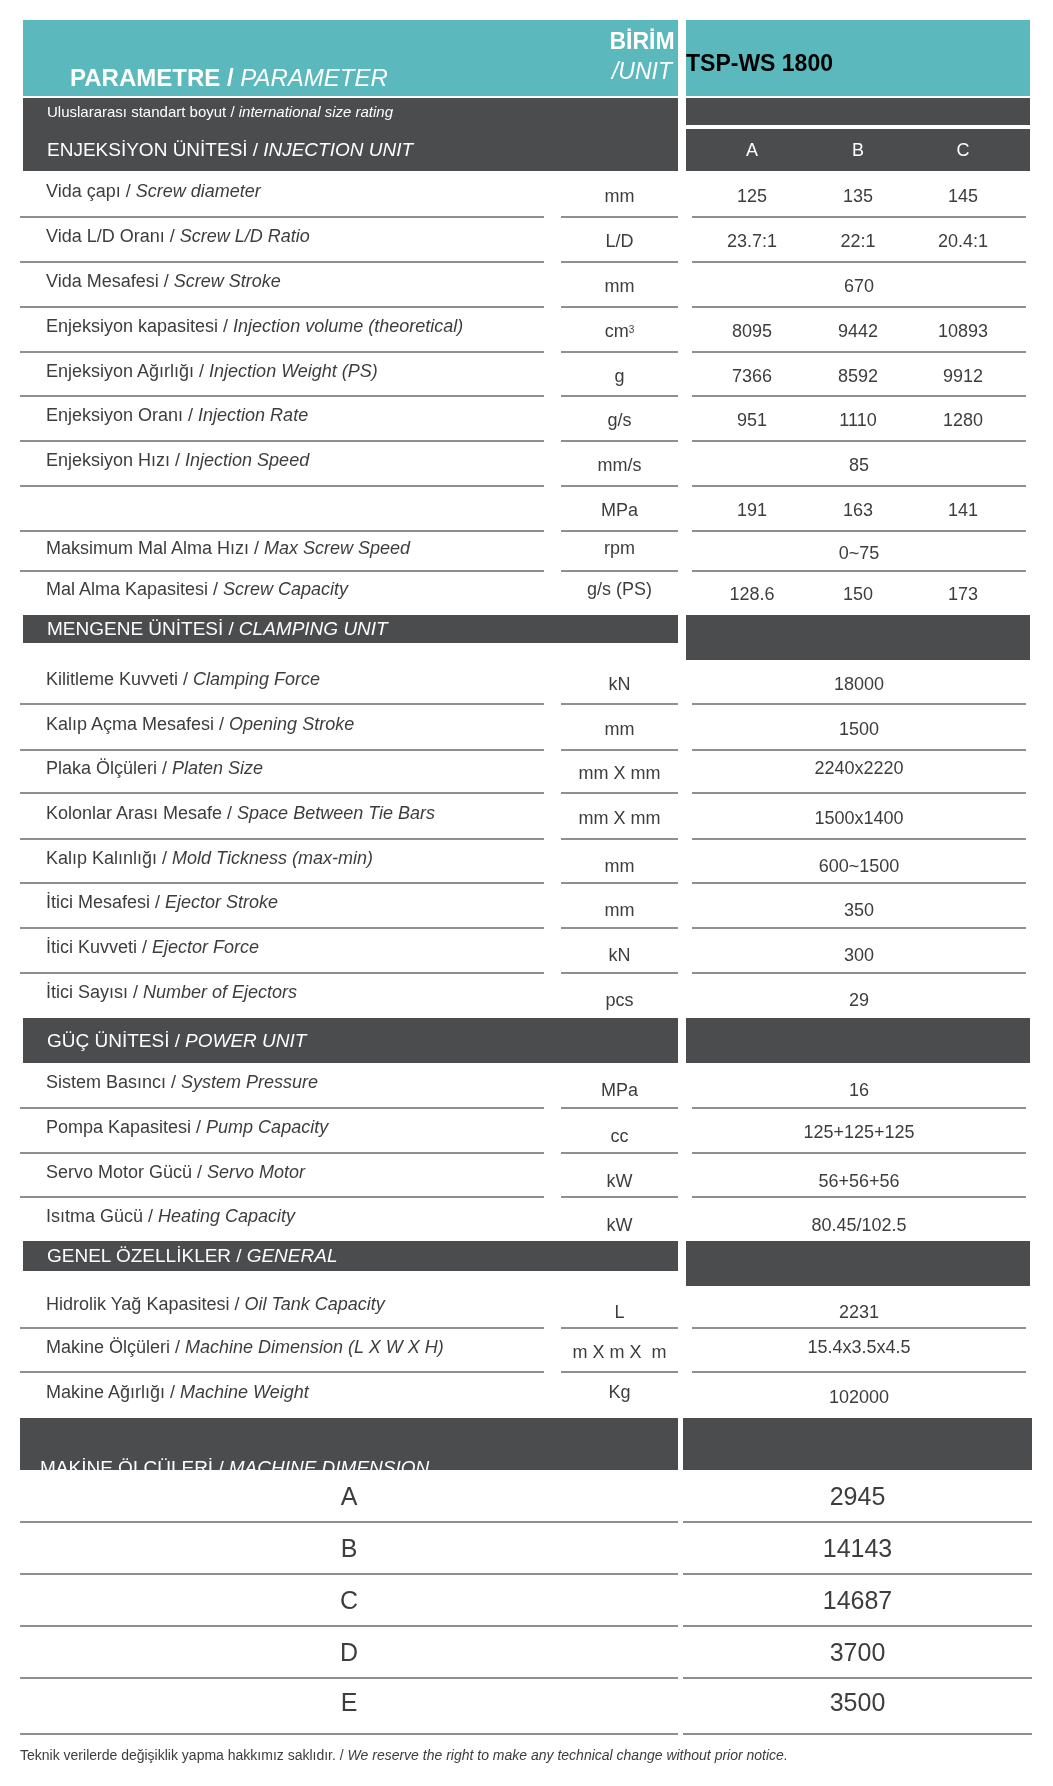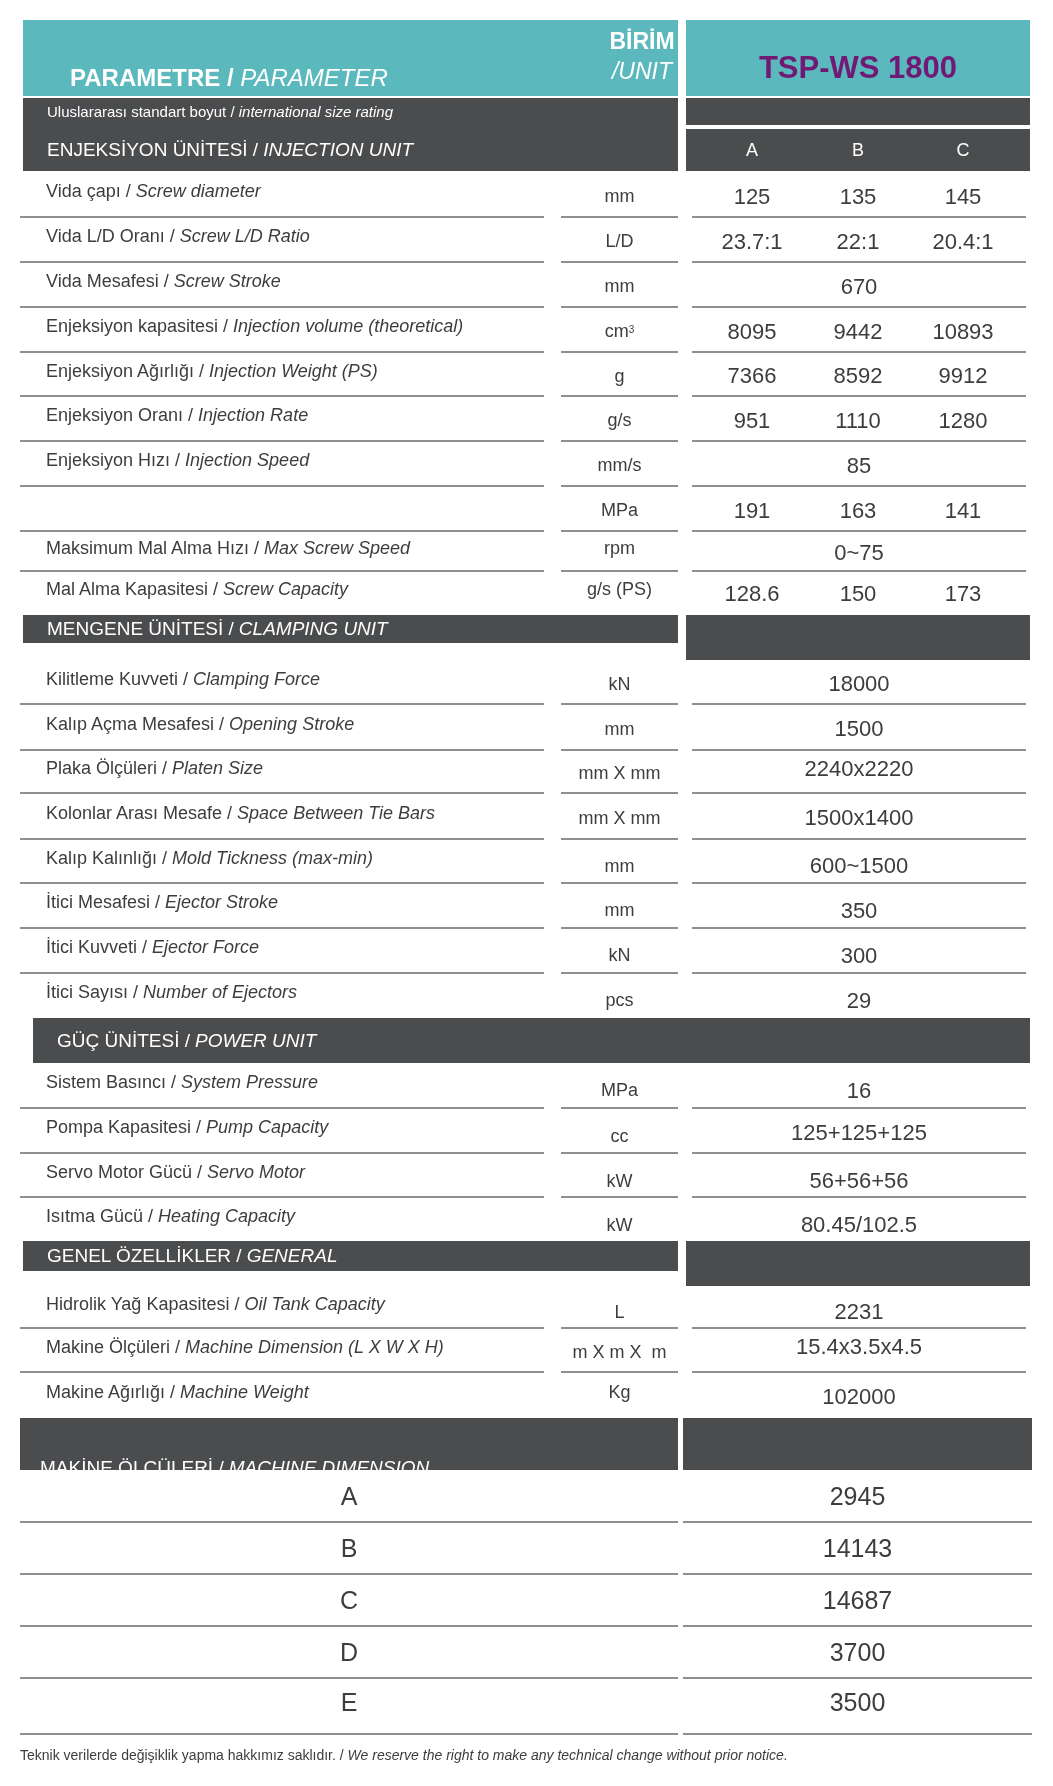--- a/index.html
+++ b/index.html
@@ -3,31 +3,31 @@
 <meta charset="utf-8">
 <style>
   html,body{margin:0;padding:0;background:#fff;}
   body{width:1053px;height:1786px;position:relative;overflow:hidden;font-family:"Liberation Sans",sans-serif;color:#3d3d3d;}
   .abs{position:absolute;}
   .teal{background:#5bb8bc;}
   .dark{background:#4b4c4e;}
   .hdr-title{position:absolute;left:47px;top:44px;font-size:24px;font-weight:bold;color:#fff;white-space:nowrap;}
   .hdr-title i{font-weight:normal;}
   .hdr-unit{position:absolute;left:560px;width:118px;text-align:center;color:#fff;font-size:23px;}
-  .hdr-model{position:absolute;left:0;width:100%;top:30px;text-align:center;color:#701a75;font-size:31px;font-weight:bold;}
+  .hdr-model{position:absolute;left:0;width:100%;top:30px;color:#000000;font-size:23px;font-weight:bold;}
   .sub-text{position:absolute;left:24px;top:5px;font-size:15px;color:#fff;white-space:nowrap;}
   .sec-text{position:absolute;left:24px;top:0;bottom:0;display:flex;align-items:center;font-size:19px;color:#fff;white-space:nowrap;}
   .sec-text i{margin-left:5px;}
   .abc{position:absolute;top:0;bottom:0;display:flex;align-items:center;justify-content:center;width:60px;font-size:18px;color:#fff;}
   .row{position:absolute;left:0;width:1053px;}
   .lbl{position:absolute;left:46px;top:0;bottom:6px;display:flex;align-items:center;font-size:18px;color:#3d3d3d;white-space:nowrap;}
   .lbl i{margin-left:5px;}
   .unit{position:absolute;left:561px;width:117px;top:4px;bottom:0;display:flex;align-items:center;justify-content:center;font-size:18px;color:#3d3d3d;white-space:nowrap;}
   .unit sup{font-size:10px;vertical-align:top;position:relative;top:-2px;}
-  .val{position:absolute;top:4px;bottom:0;display:flex;align-items:center;justify-content:center;font-size:22px;color:#3d3d3d;white-space:nowrap;}
+  .val{position:absolute;top:4px;bottom:0;display:flex;align-items:center;justify-content:center;font-size:18px;color:#3d3d3d;white-space:nowrap;}
   .v1{left:702px;width:100px;}
   .v2{left:808px;width:100px;}
   .v3{left:913px;width:100px;}
   .vs{left:692px;width:334px;}
   .ln{position:absolute;bottom:-1px;height:2px;background:#8f8f8f;}
   .ln-l{left:20px;width:524px;}
   .ln-u{left:561px;width:117px;}
   .ln-v{left:692px;width:334px;}
   .ln-dl{left:20px;width:658px;}
   .ln-dr{left:683px;width:349px;}
@@ -272,21 +272,21 @@
 </div>
 <div class="row" style="top:973px;height:45px;">
   <div class="lbl">
       <span>İtici Sayısı /</span>
       <i>Number of Ejectors</i>
     </div>
   <div class="unit" style="top:10px;">pcs</div>
   <div class="val vs" style="top:10px;">29</div>
 </div>
 
-<div class="abs dark" style="left:23px;top:1018px;width:655px;height:45px;margin-left:10px;">
+<div class="abs dark" style="left:23px;top:1018px;width:655px;height:45px;">
   <div class="sec-text">
       <span>GÜÇ ÜNİTESİ /</span>
       <i>POWER UNIT</i>
     </div>
 </div>
 <div class="abs dark" style="left:686px;top:1018px;width:344px;height:45px;"></div>
 
 <div class="row" style="top:1063px;height:45px;">
   <div class="lbl">
       <span>Sistem Basıncı /</span>

